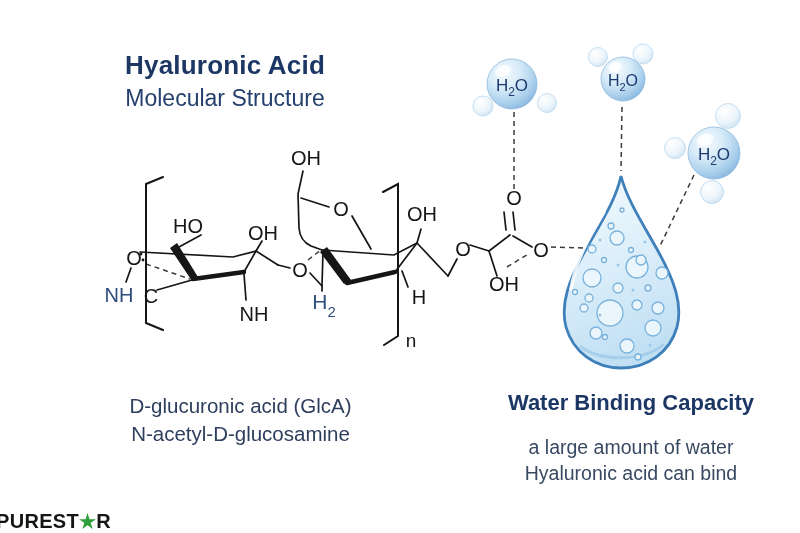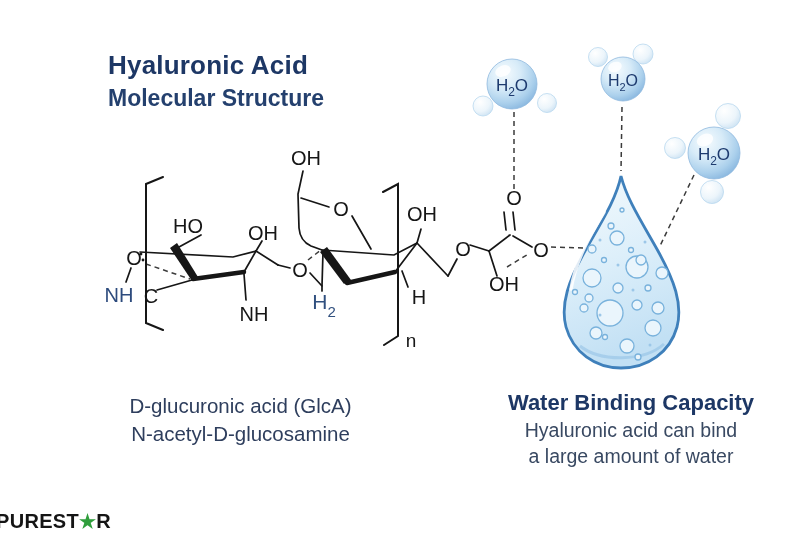--- a/index.html
+++ b/index.html
@@ -1,27 +1,27 @@
 <!DOCTYPE html>
 <html><head>
 <meta charset="utf-8">
 <style>
   html,body{margin:0;padding:0;background:#fff;}
   .canvas{
     position:relative;width:800px;height:533px;background:#ffffff;overflow:hidden;
     font-family:"Liberation Sans",sans-serif;
   }
   .canvas svg{position:absolute;left:0;top:0;}
-  .title-block{position:absolute;left:108px;top:50px;width:250px;color:#1d3765;}
+  .title-block{position:absolute;left:100px;top:50px;width:250px;text-align:center;color:#1d3765;}
   .title-line1{font-size:26px;font-weight:bold;letter-spacing:.2px;}
-  .title-line2{font-size:23px;font-weight:700;margin-top:4px;color:#24406e;}
+  .title-line2{font-size:23px;font-weight:400;margin-top:4px;color:#24406e;}
   .caption-left{position:absolute;left:108px;top:392px;width:265px;text-align:center;
     font-size:20.5px;color:#2e3e5d;line-height:1.38;}
   .caption-right{position:absolute;left:476px;top:390px;width:310px;text-align:center;}
-  .caption-right .cap-title{font-size:22px;font-weight:bold;color:#1d3765;margin-bottom:2px;}
+  .caption-right .cap-title{font-size:22px;font-weight:bold;color:#1d3765;margin-bottom:19px;}
   .caption-right .cap-body{font-size:19.5px;color:#394962;line-height:1.33;}
   .logo{position:absolute;left:-4px;top:510px;font-size:20px;font-weight:bold;
     color:#151515;letter-spacing:.3px;white-space:nowrap;}
   .logo .star{color:#2f9e3c;font-size:19px;}
   text{font-family:"Liberation Sans",sans-serif;}
 </style>
 </head>
 <body>
 
 <div class="canvas">
@@ -196,20 +196,20 @@
   </div>
 
   <div class="caption-left">
     <div>D-glucuronic acid (GlcA)</div>
     <div>N-acetyl-D-glucosamine</div>
   </div>
 
   <div class="caption-right">
     <div class="cap-title">Water Binding Capacity</div>
     <div class="cap-body">
+      <div>a large amount of water</div>
       <div>Hyaluronic acid can bind</div>
-      <div>a large amount of water</div>
     </div>
   </div>
 
   <div class="logo"><span>PUREST</span><span class="star">★</span><span>R</span></div>
 
 </div>
 
 </body></html>

